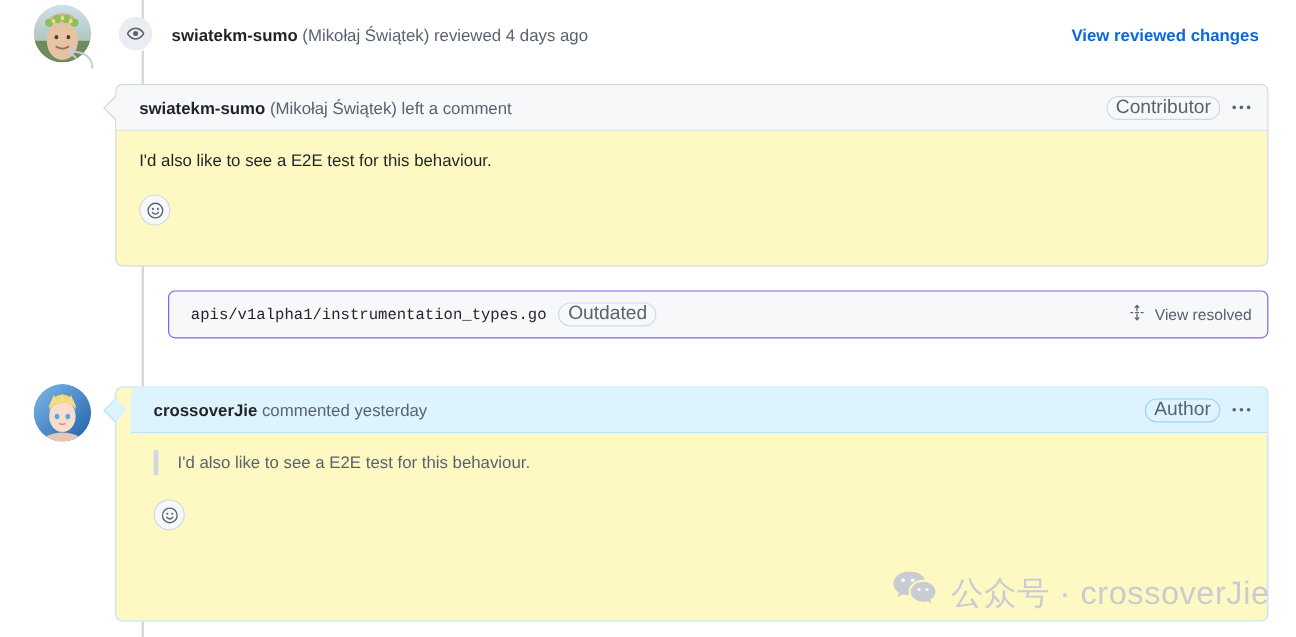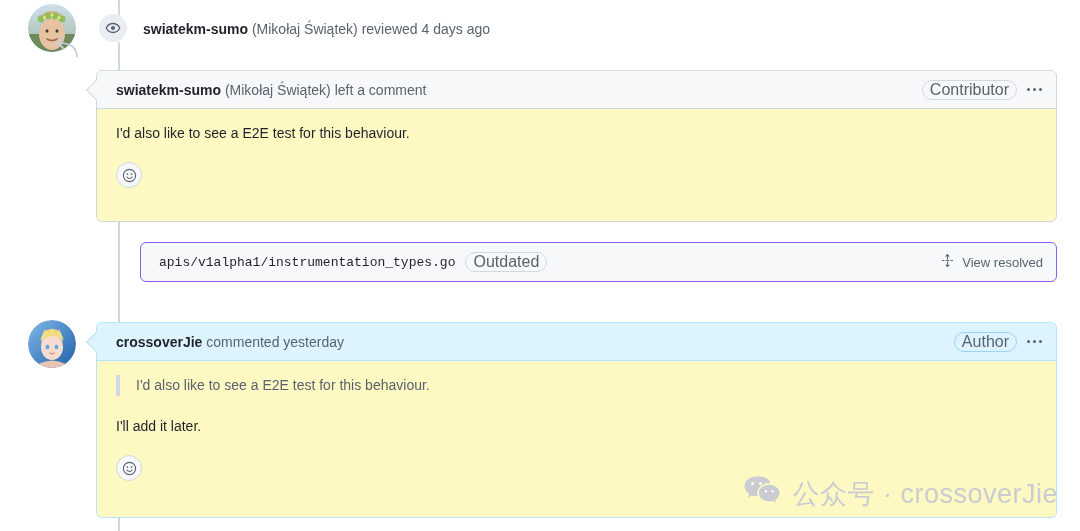--- a/index.html
+++ b/index.html
@@ -101,20 +101,21 @@
     background: #fef9c3;
   }
   .card-review {
     left: 96px; top: 70px;
     width: 961px; height: 152px;
   }
   .card-author {
     left: 96px; top: 322px;
     width: 961px; height: 196px;
     border-color: #b6e3ff;
+    padding-left: 12px;
   }
 
   
   .pointer {
     position: absolute;
     left: -8px; top: 12px;
     width: 14px; height: 14px;
     transform: rotate(45deg);
     background: #f6f8fa;
     border-left: 1px solid #d1d9e0;
@@ -321,20 +322,21 @@
       <svg width="16" height="16" viewBox="0 0 16 16" aria-hidden="true">
         <path d="M8 3.5c-3.2 0-5.8 2.6-6.6 4.2-.1.2-.1.4 0 .6C2.2 9.9 4.8 12.5 8 12.5s5.8-2.6 6.6-4.2c.1-.2.1-.4 0-.6C13.8 6.1 11.2 3.5 8 3.5z" fill="none" stroke="currentColor" stroke-width="1.3"></path>
         <circle cx="8" cy="8" r="2.1" fill="currentColor"></circle>
       </svg>
     </div>
 
     <div class="review-line">
       <span class="user">swiatekm-sumo</span><span> (Mikołaj Świątek) reviewed 4 days ago</span>
     </div>
 
+    <a class="view-changes">View reviewed changes</a>
   </div>
 
   <div class="comment-card card-review">
     <div class="pointer"></div>
 
     <div class="card-header">
       <div class="header-text">
         <span class="user">swiatekm-sumo</span><span> (Mikołaj Świątek) left a comment</span>
       </div>
       <div class="header-right">
@@ -412,21 +414,20 @@
         <span class="kebab">
             <i></i>
             <i></i>
             <i></i>
           </span>
       </div>
     </div>
 
     <div class="card-body">
       <div class="quote">I'd also like to see a E2E test for this behaviour.</div>
-      <div class="body-text">I'll add it later.</div>
       <div class="reaction-btn">
         <svg width="15" height="15" viewBox="0 0 16 16" aria-hidden="true">
           <circle cx="8" cy="8" r="6.5" fill="none" stroke="currentColor" stroke-width="1.2"></circle>
           <circle cx="5.8" cy="6.5" r="0.95" fill="currentColor"></circle>
           <circle cx="10.2" cy="6.5" r="0.95" fill="currentColor"></circle>
           <path d="M5.3 9.6a3.1 3.1 0 0 0 5.4 0" fill="none" stroke="currentColor" stroke-width="1.2" stroke-linecap="round"></path>
         </svg>
       </div>
     </div>
   </div>

